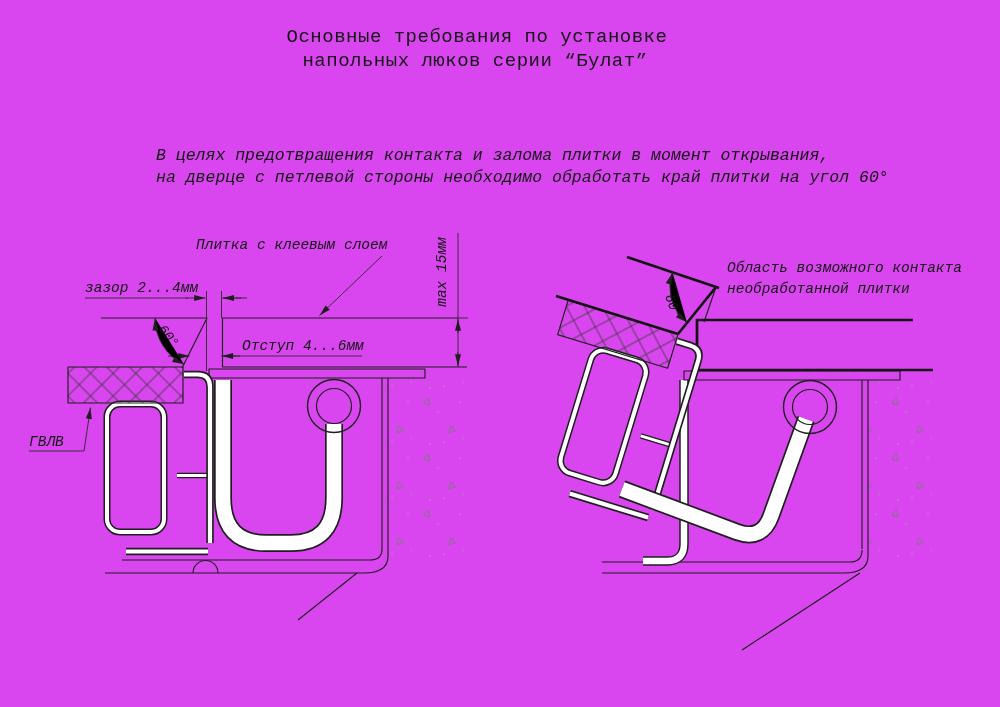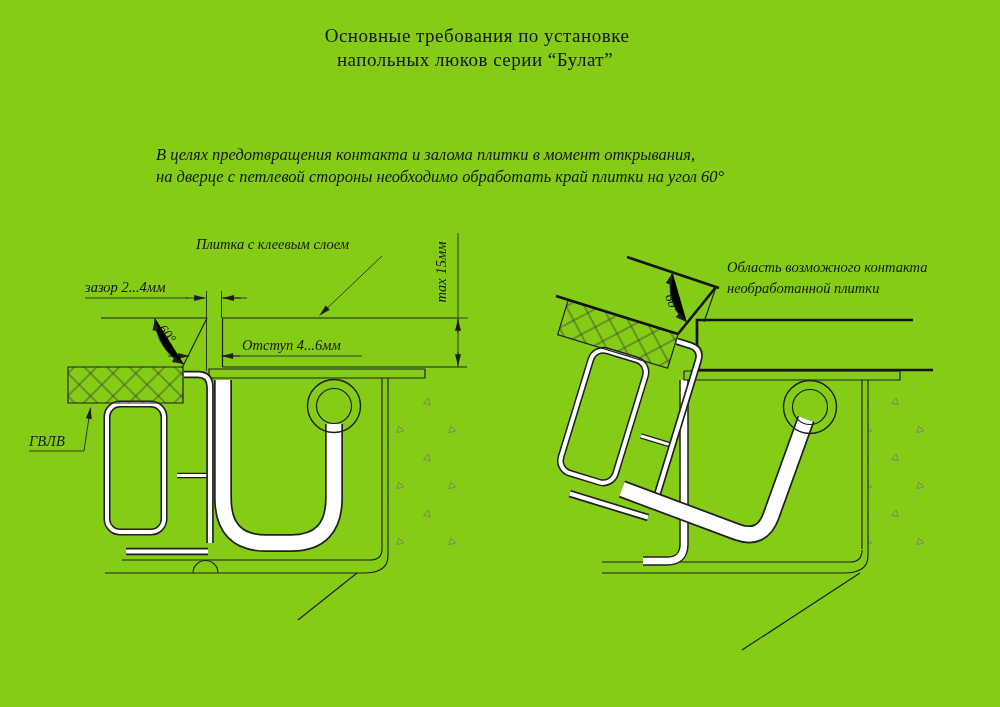--- a/index.html
+++ b/index.html
@@ -1,17 +1,17 @@
 <!DOCTYPE html>
 <html><head>
 <meta charset="utf-8">
 <style>
   html,body{margin:0;padding:0;background:#ffffff;}
-  .stage{position:relative;width:1000px;height:707px;background:#84cc16;overflow:hidden;
-         font-family:Liberation Serif, serif;}
+  .stage{position:relative;width:1000px;height:707px;background:#d946ef;overflow:hidden;
+         font-family:Liberation Mono, monospace;}
   svg{display:block;}
   .ln{stroke:#1f1f1f;stroke-width:1.15;fill:none;stroke-linecap:butt;stroke-linejoin:round;}
   .thk{stroke:#141414;stroke-width:2.7;}
   .dim{stroke:#2a2a2a;stroke-width:0.9;}
   .wht{stroke:#ffffff;fill:none;stroke-linejoin:round;}
   .blk{stroke:#1f1f1f;fill:none;stroke-linejoin:round;}
   text{fill:#151515;}
   .ttl{font-size:19px;text-anchor:middle;letter-spacing:.5px;}
   .nt{font-style:italic;font-size:16.5px;}
   .lbl{font-style:italic;font-size:14.5px;}

